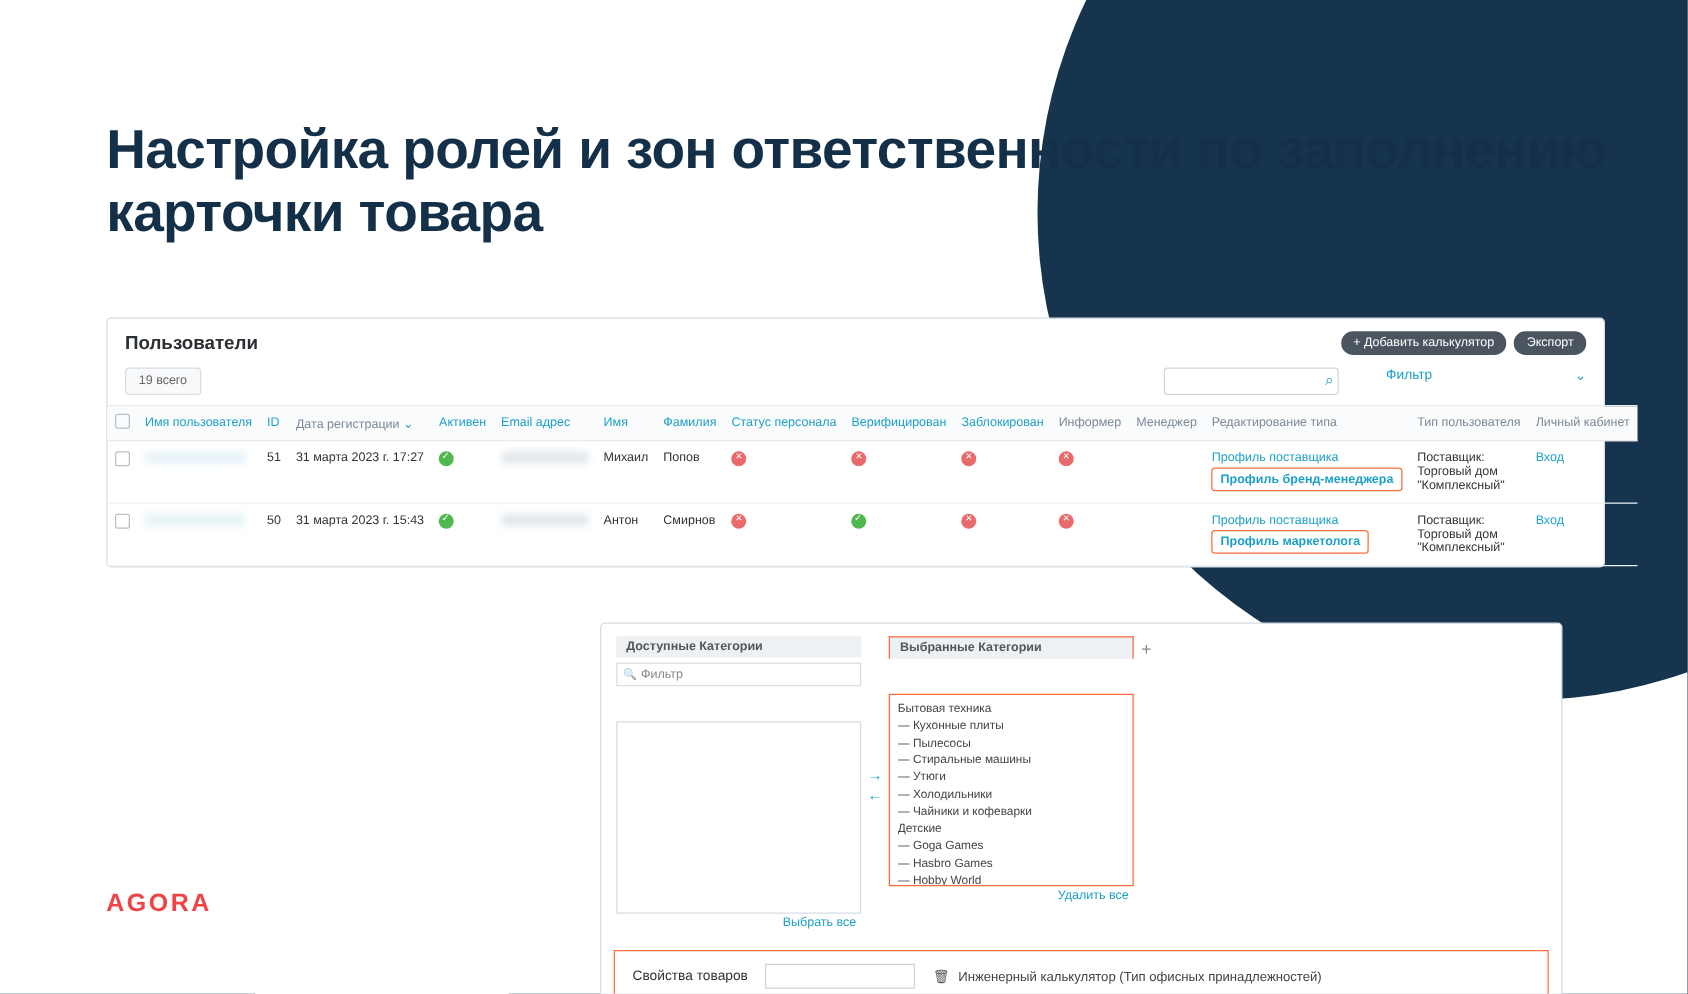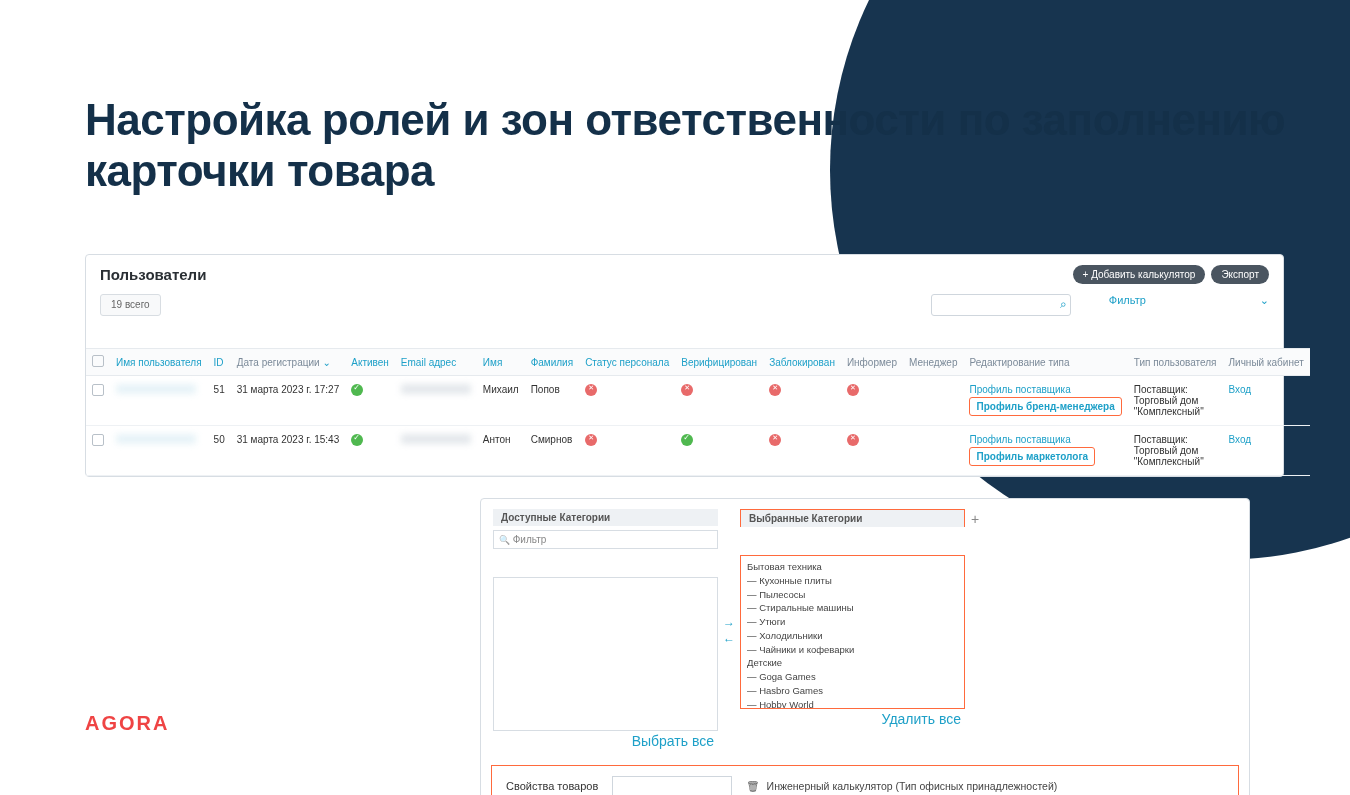--- a/index.html
+++ b/index.html
@@ -32,49 +32,49 @@
 .toolbar { display:flex; padding:4px 14px 8px; gap:24px; }
 .count-pill { font-size:10px; padding:4px 10px; border:1px solid #d8dde2; border-radius:3px; color:#666; background:#f8f9fa; }
 .spacer { flex:1; }
 .search-wrap { position:relative; }
 .search-wrap input { width:140px; height:22px; border:1px solid #cfd6dd; border-radius:3px; padding:0 22px 0 6px; font-size:10px; }
 .search-wrap .mag { position:absolute; right:4px; top:3px; color:#1ea0c8; font-size:12px; }
 .filter-lnk { font-size:11px; color:#1ea0c8; cursor:pointer; margin-left:14px; }
 .chev { color:#1ea0c8; margin-left:90px; font-size:11px; }
 
 
-table.users { width:100%; border-collapse:collapse; font-size:10px;margin-top:24px; }
+table.users { width:100%; border-collapse:collapse; font-size:10px; }
 table.users th { text-align:left; padding:6px 6px; font-weight:400; color:#7b8a99; border-top:1px solid #e6eaee; border-bottom:1px solid #e6eaee; background:#fafbfc; white-space:nowrap; }
 table.users th.link { color:#1ea0c8; }
 table.users td { padding:8px 6px; border-bottom:1px solid #eef1f4; vertical-align:top; color:#333; white-space:nowrap; }
 .blur { filter:blur(3px); color:#1ea0c8; background:#e7f3f8; display:inline-block; width:80px; height:10px; border-radius:2px; }
 .blur-g { filter:blur(3px); background:#e4e8ec; display:inline-block; width:70px; height:10px; border-radius:2px; }
 .chk { width:12px; height:12px; border:1px solid #b8c0c8; display:inline-block; border-radius:2px; }
 .ok { display:inline-block; width:12px; height:12px; border-radius:50%; background:#4fb84f; position:relative; }
 .ok::after { content:"✓"; color:#fff; font-size:8px; position:absolute; left:2px; top:-1px; }
 .no { display:inline-block; width:12px; height:12px; border-radius:50%; background:#e86a6a; position:relative; }
 .no::after { content:"✕"; color:#fff; font-size:7px; position:absolute; left:3px; top:0; }
 .plink { color:#1ea0c8; cursor:pointer; }
 .enter { color:#1ea0c8; cursor:pointer; }
 .hl-box { border:1.5px solid #ff6a3d; border-radius:3px; padding:3px 6px; display:inline-block; color:#1ea0c8; font-weight:600; margin-top:2px; }
 
 
 .cat-panel { top:498px; left:480px; width:770px; background:#fff; border:1px solid #d7dde3; z-index:4; }
 .cat-panel h3 { font-size:13px; font-weight:700; color:#2a2f34; padding:10px 14px; border-bottom:1px solid #e8ecef; }
 .cat-body { display:flex; padding:10px 12px 6px; font-size:10px; }
 .cat-lbl { width:78px; color:#666; padding-top:2px; }
-.list-col { width:225px; }
+.list-col { width:196px; }
 .list-col .lh { background:#eef1f4; padding:3px 8px; font-size:10px; color:#555; font-weight:600; }
 .list-col.sel .lh { border:1px solid #ff6a3d; border-bottom:none; }
 .list-box { border:1px solid #d7dde3; height:154px; overflow:auto; padding:4px 6px; font-size:9.5px; line-height:1.45; color:#444;margin-top:28px; }
 .list-box.sel { border:1.5px solid #ff6a3d; }
 .list-col .filter { border:1px solid #d7dde3; padding:3px 5px; font-size:10px; color:#888; margin:4px 0; }
 .list-col .filter::before { content:"🔍 "; font-size:9px; opacity:.6; }
 .midarrows { width:22px; display:flex; flex-direction:column; align-items:center; justify-content:center; gap:2px; color:#1ea0c8; font-size:12px; }
-.sel-all { text-align:right; color:#1ea0c8; font-size:14px; padding:2px 4px; cursor:pointer; }
+.sel-all { text-align:right; color:#1ea0c8; font-size:10px; padding:2px 4px; cursor:pointer; }
 .plus-out { width:20px; text-align:center; color:#888; font-size:14px; padding-top:2px; }
 
 
 .props { display:flex; align-items:center; gap:14px; padding:10px 14px 12px; border:1.5px solid #ff6a3d; margin:8px 10px 10px; font-size:11px; color:#333; }
 .props input { width:120px; height:20px; border:1px solid #cfd6dd; }
 .props .tag { font-size:10.5px; color:#444; }
 .props .trash { color:#555; margin-right:4px; }
 
 </style>
 </head>

